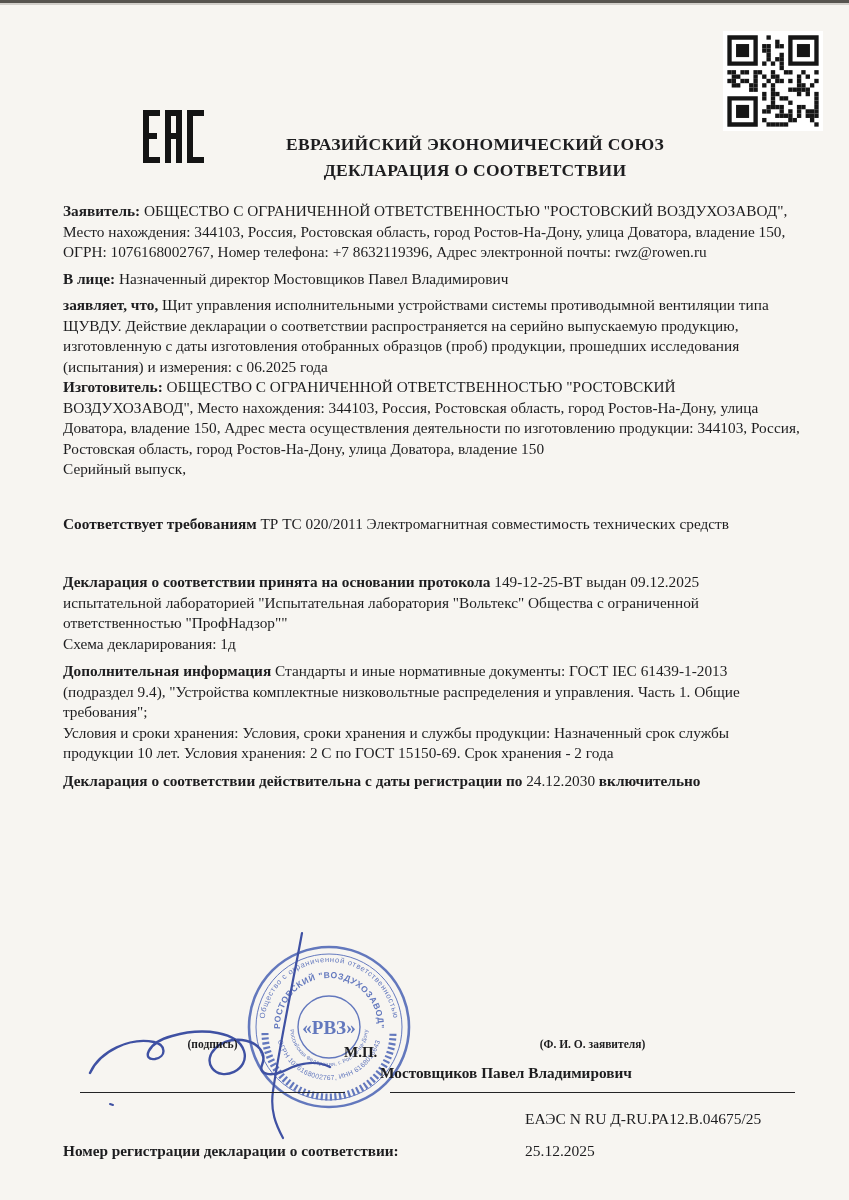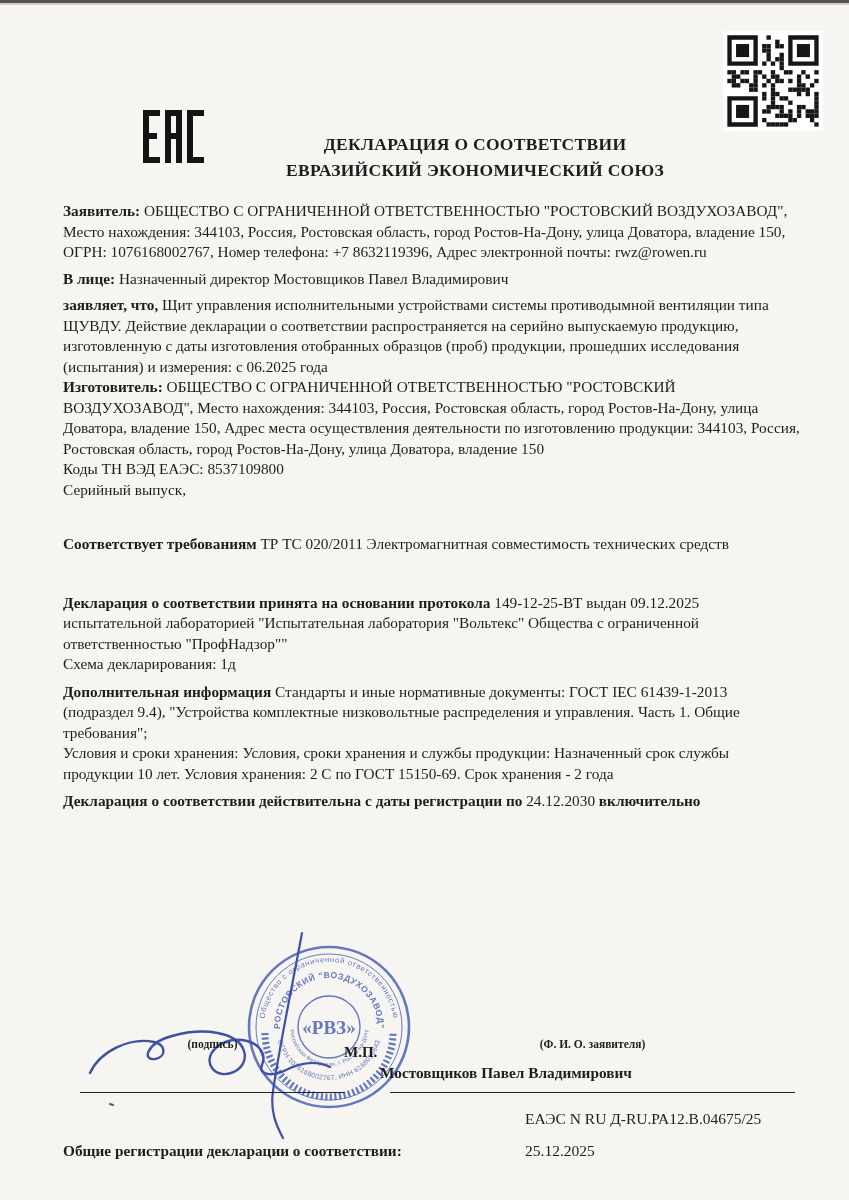--- a/index.html
+++ b/index.html
@@ -196,30 +196,29 @@
           <rect x="10" y="20" width="1" height="1"></rect>
           <rect x="11" y="20" width="1" height="1"></rect>
           <rect x="12" y="20" width="1" height="1"></rect>
           <rect x="13" y="20" width="1" height="1"></rect>
           <rect x="20" y="20" width="1" height="1"></rect>
         </g>
     </svg>
   </div>
 
   <div class="title-block">
+    <div>ЕВРАЗИЙСКИЙ ЭКОНОМИЧЕСКИЙ СОЮЗ</div>
     <div>ДЕКЛАРАЦИЯ О СООТВЕТСТВИИ</div>
-    <div>ЕВРАЗИЙСКИЙ ЭКОНОМИЧЕСКИЙ СОЮЗ</div>
   </div>
 
   <div class="main">
     <p><b>Заявитель:</b><span> ОБЩЕСТВО С ОГРАНИЧЕННОЙ ОТВЕТСТВЕННОСТЬЮ "РОСТОВСКИЙ ВОЗДУХОЗАВОД", Место нахождения: 344103, Россия, Ростовская область, город Ростов-На-Дону, улица Доватора, владение 150, ОГРН: 1076168002767, Номер телефона: +7 8632119396, Адрес электронной почты: rwz@rowen.ru</span></p>
     <p class="gap-sm"><b>В лице:</b><span> Назначенный директор Мостовщиков Павел Владимирович</span></p>
     <p class="gap-sm"><b>заявляет, что,</b><span> Щит управления исполнительными устройствами системы противодымной вентиляции типа ЩУВДУ. Действие декларации о соответствии распространяется на серийно выпускаемую продукцию, изготовленную с даты изготовления отобранных образцов (проб) продукции, прошедших исследования (испытания) и измерения: с 06.2025 года</span></p>
     <p><b>Изготовитель:</b><span> ОБЩЕСТВО С ОГРАНИЧЕННОЙ ОТВЕТСТВЕННОСТЬЮ "РОСТОВСКИЙ ВОЗДУХОЗАВОД", Место нахождения: 344103, Россия, Ростовская область, город Ростов-На-Дону, улица Доватора, владение 150, Адрес места осуществления деятельности по изготовлению продукции: 344103, Россия, Ростовская область, город Ростов-На-Дону, улица Доватора, владение 150</span></p>
-    <p>Коды ТН ВЭД ЕАЭС: 8537109800</p>
     <p>Серийный выпуск,</p>
     <p class="gap-md"><b>Соответствует требованиям</b><span> ТР ТС 020/2011 Электромагнитная совместимость технических средств</span></p>
     <p class="gap-lg"><b>Декларация о соответствии принята на основании протокола</b><span> 149-12-25-ВТ выдан 09.12.2025 испытательной лабораторией "Испытательная лаборатория "Вольтекс" Общества с ограниченной ответственностью "ПрофНадзор""</span></p>
     <p>Схема декларирования: 1д</p>
     <p class="gap-xs"><b>Дополнительная информация</b><span> Стандарты и иные нормативные документы: ГОСТ IEC 61439-1-2013 (подраздел 9.4), "Устройства комплектные низковольтные распределения и управления. Часть 1. Общие требования";</span></p>
     <p>Условия и сроки хранения: Условия, сроки хранения и службы продукции: Назначенный срок службы продукции 10 лет. Условия хранения: 2 С по ГОСТ 15150-69. Срок хранения - 2 года</p>
     <p class="gap-xs allbold"><span>Декларация о соответствии действительна с даты регистрации по</span><span class="nb"> 24.12.2030 </span><span>включительно</span></p>
   </div>
 
   <div class="stamp">
@@ -258,15 +257,15 @@
   </div>
 
   <div class="mp">М.П.</div>
   <div class="fio-name">Мостовщиков Павел Владимирович</div>
   <div class="sig-line"></div>
   <div class="fio-line"></div>
   <div class="caption sign">(подпись)</div>
   <div class="caption fio">(Ф. И. О. заявителя)</div>
 
   <div class="reg-value row1">ЕАЭС N RU Д-RU.РА12.В.04675/25</div>
-  <div class="reg-label row2">Общие регистрации декларации о соответствии:</div>
+  <div class="reg-label row2">Номер регистрации декларации о соответствии:</div>
   <div class="reg-value row2">25.12.2025</div>
 </div>
 
 </body></html>

